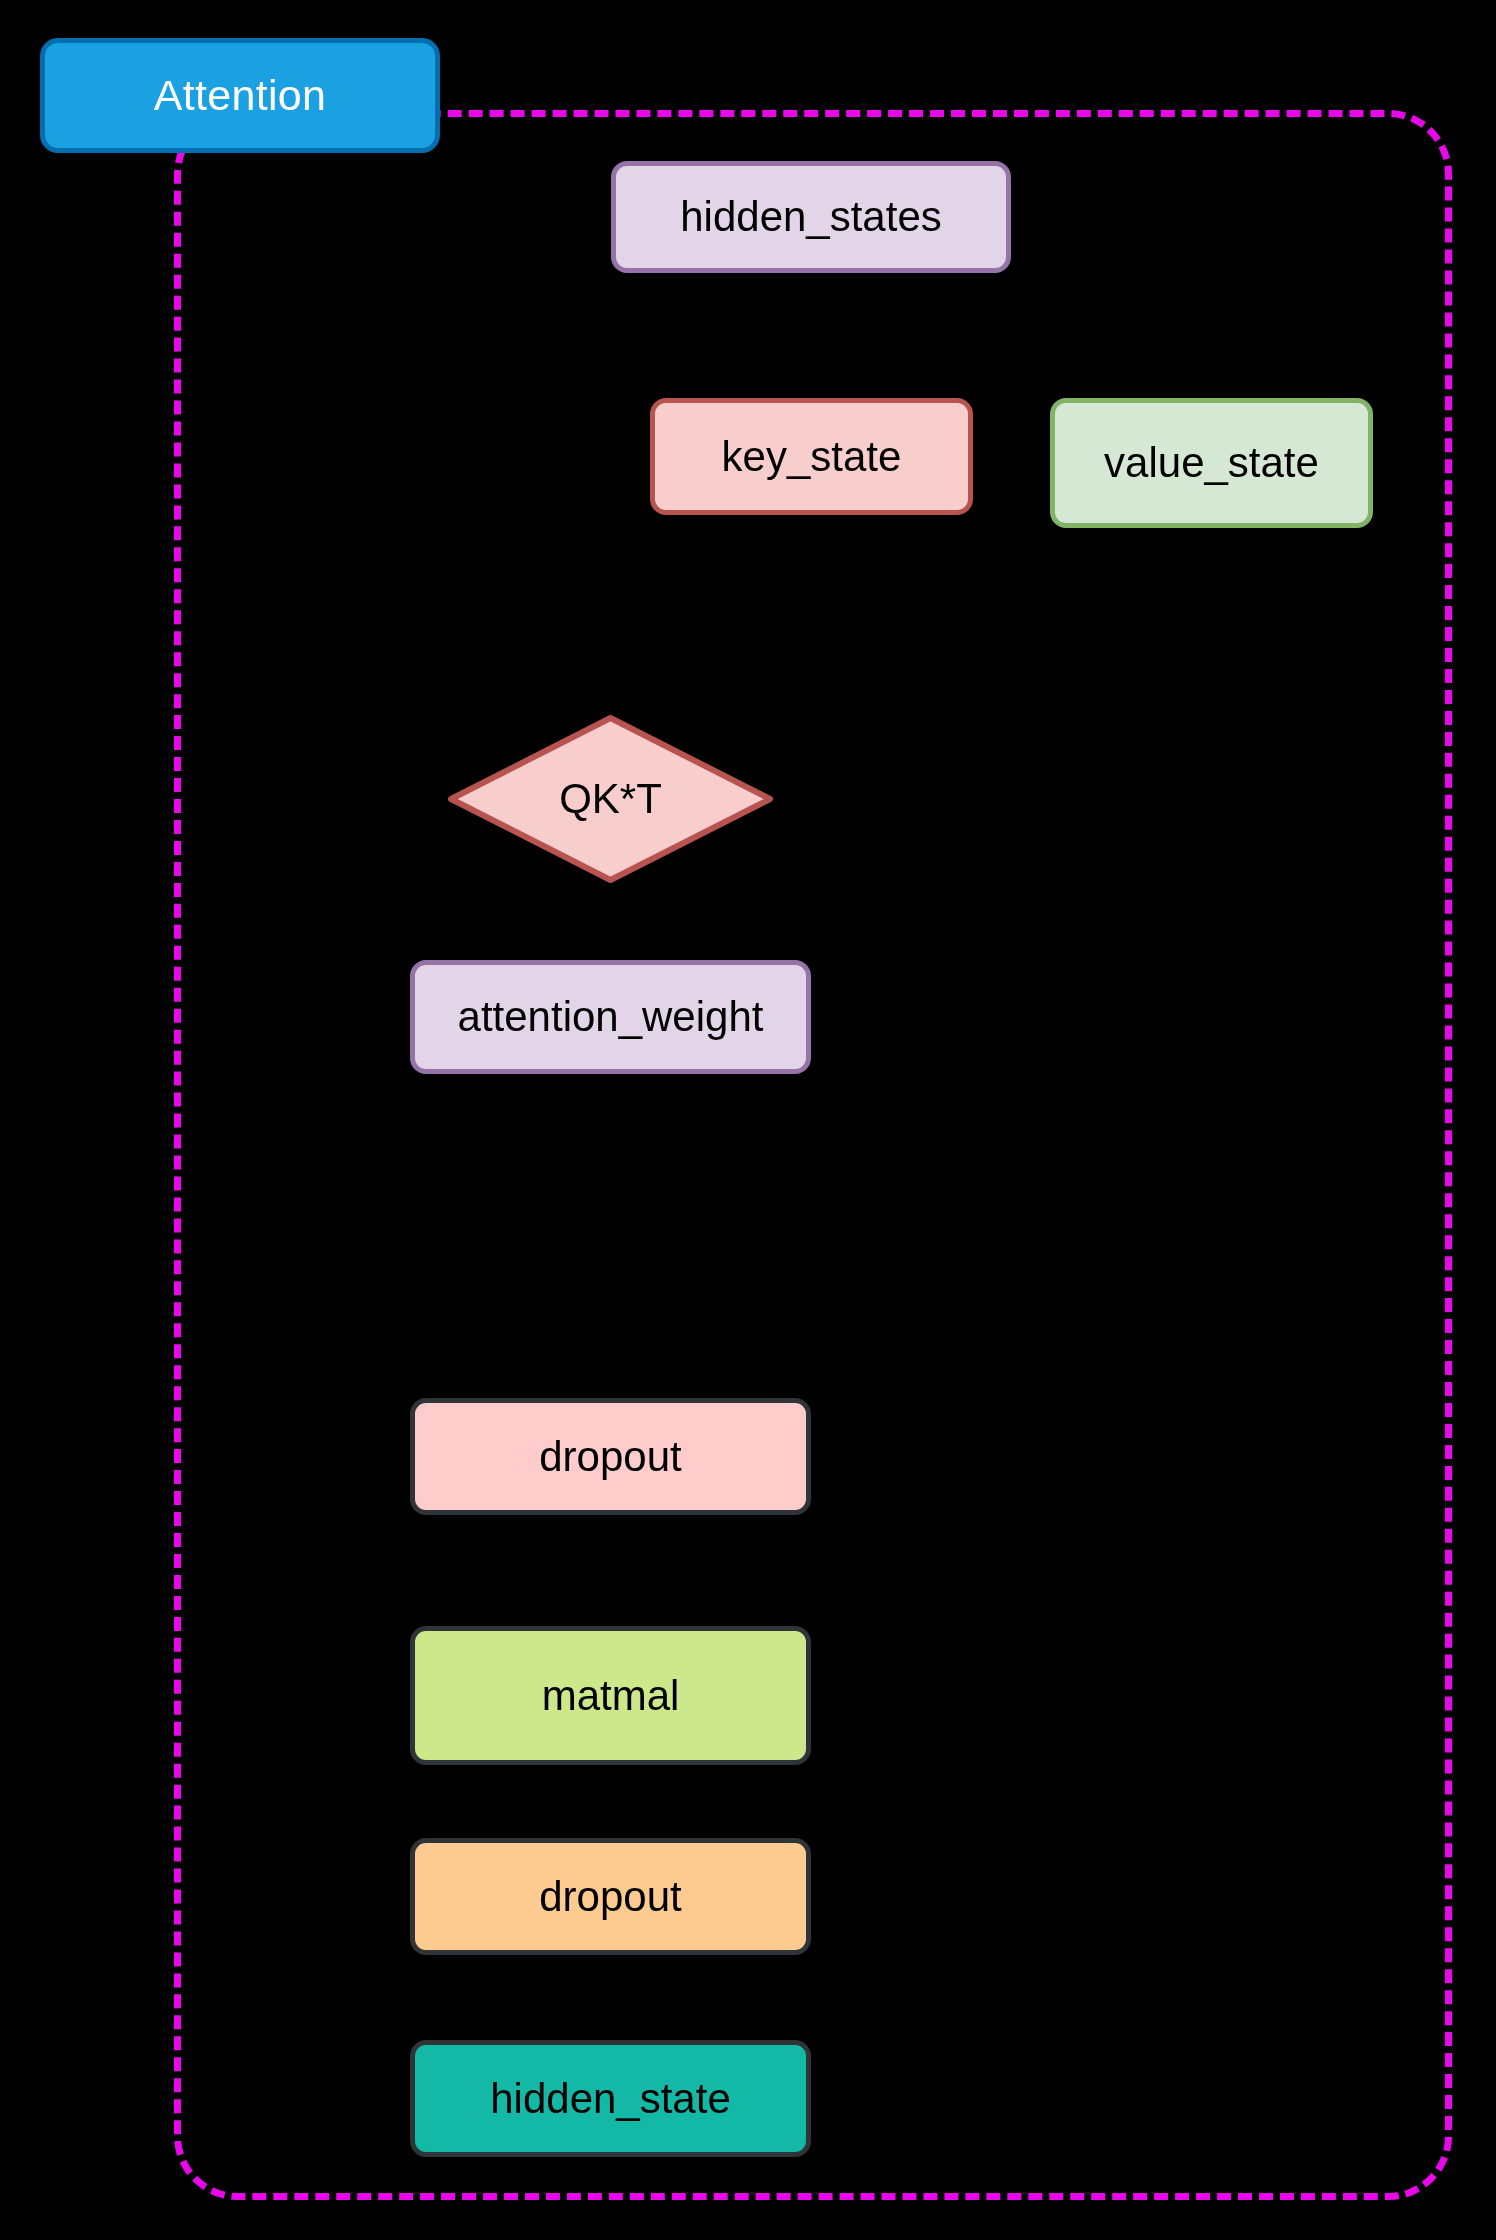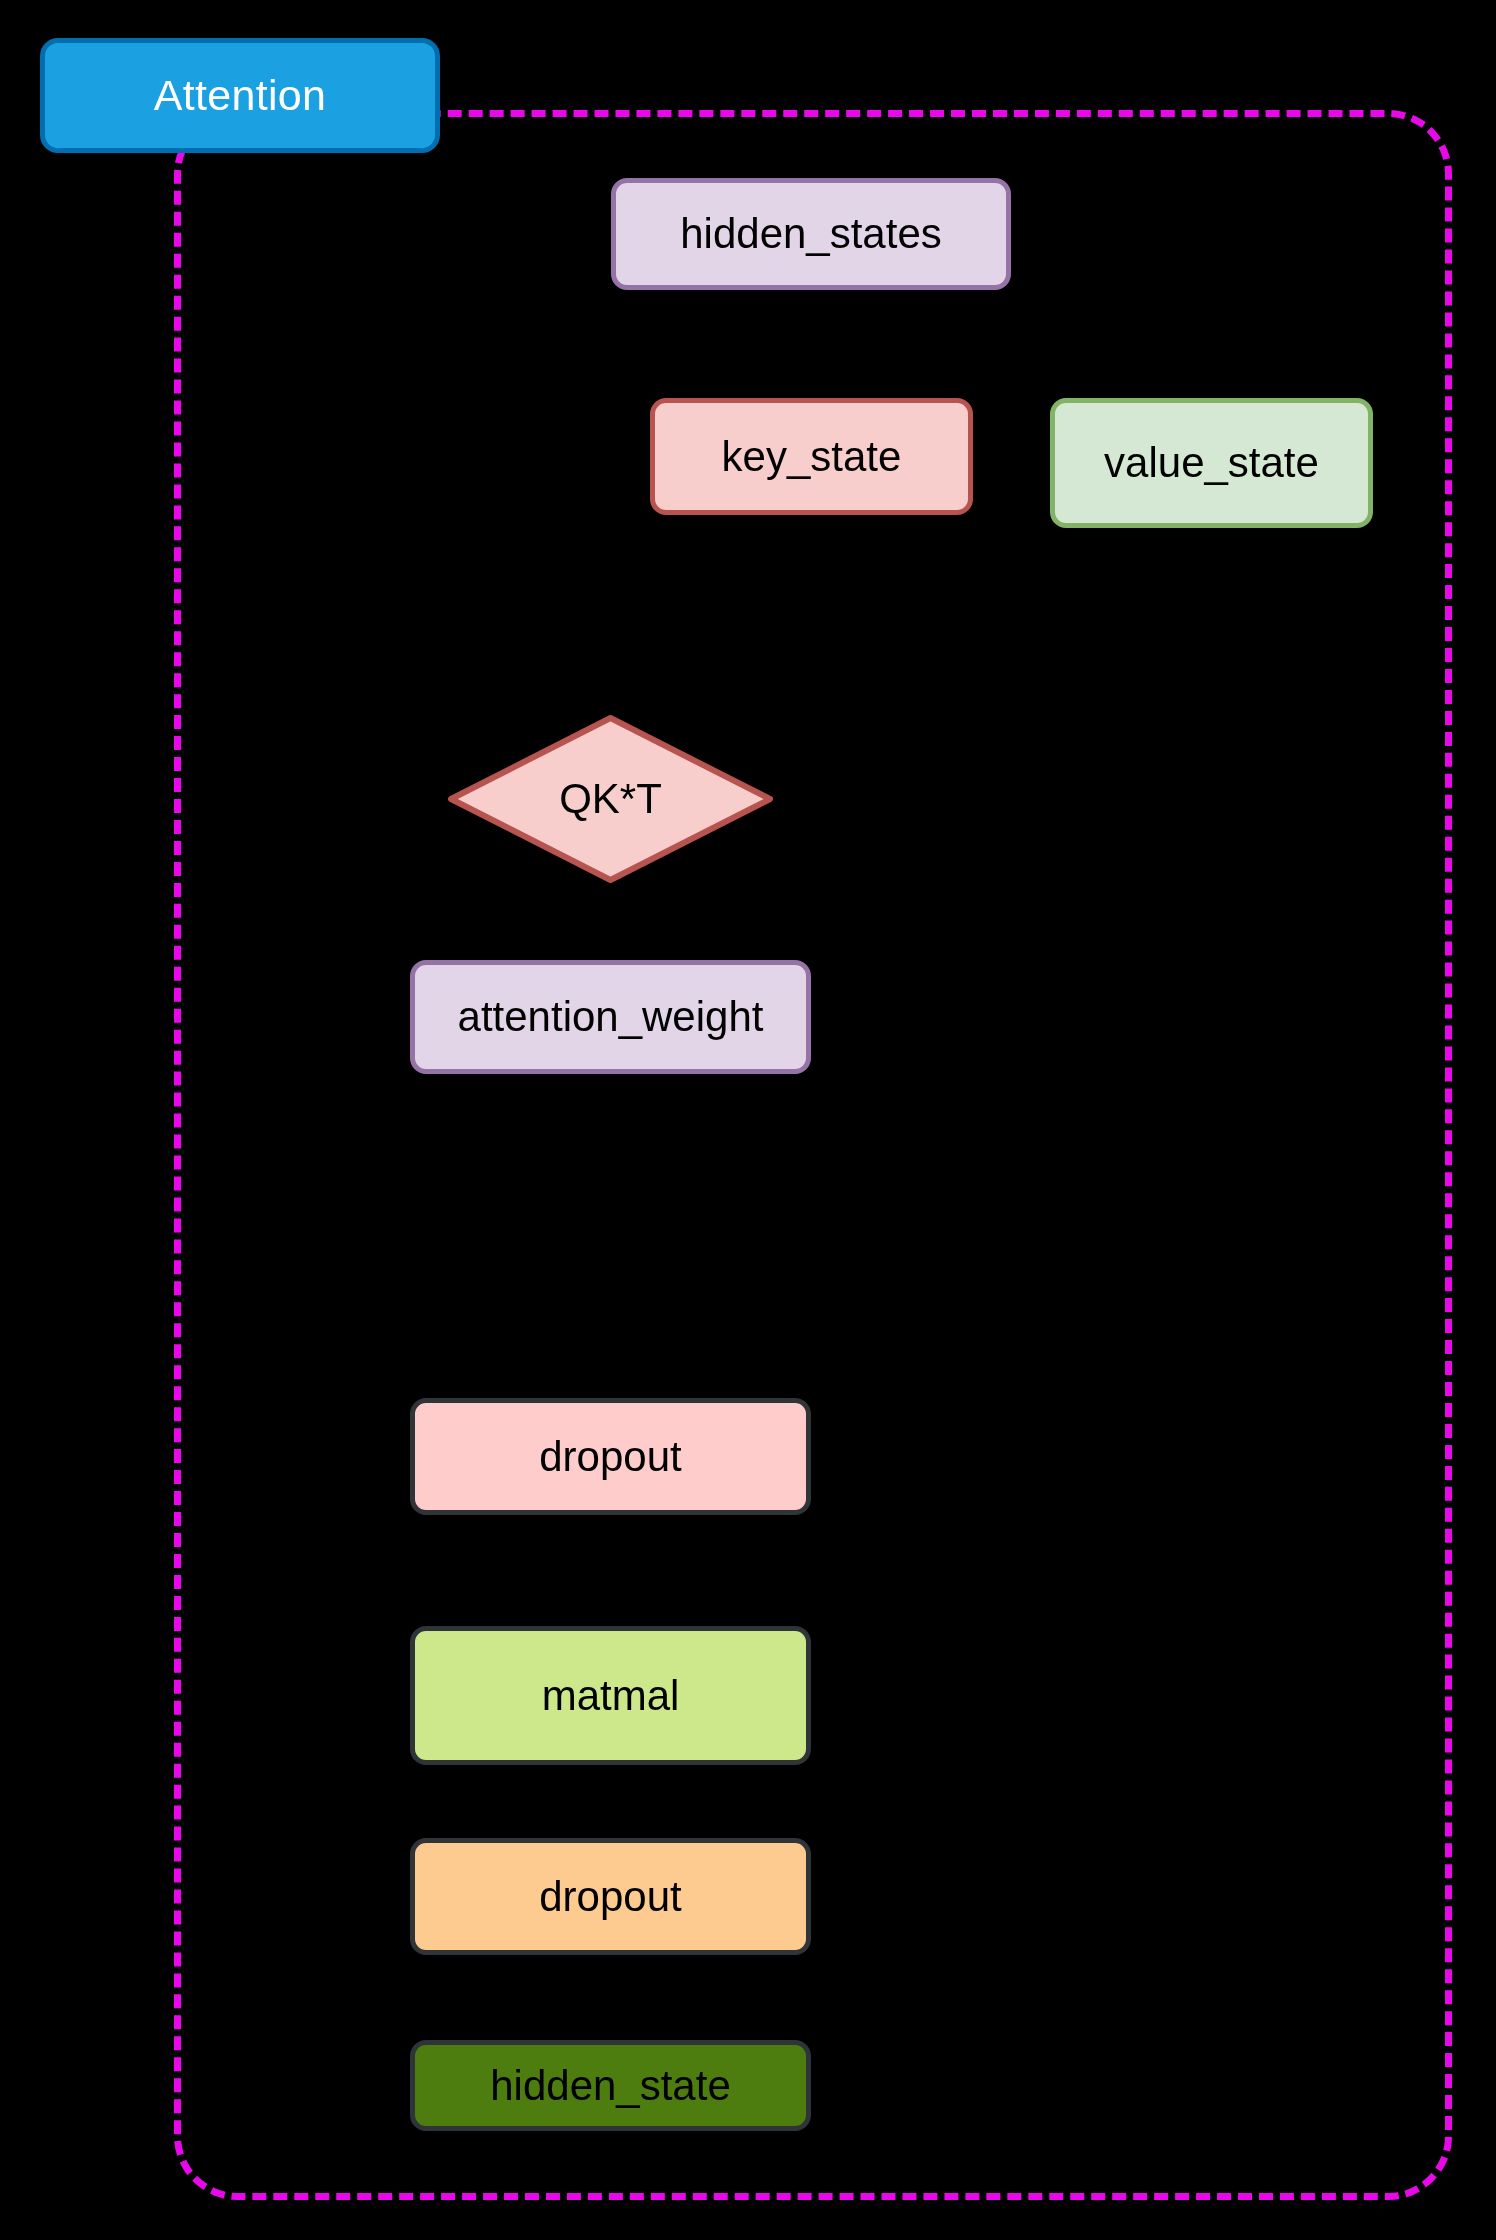--- a/index.html
+++ b/index.html
@@ -92,21 +92,21 @@
 <body>
 
 <div id="canvas">
 
   <div class="subgraph-border"></div>
 
   <div class="subgraph-title">
     <span>Attention</span>
   </div>
 
-  <div class="node" style="left:611px; top:161px; width:400px; height:112px; background:#e1d5e7; border:5px solid #9673a6;margin-top:17px;">
+  <div class="node" style="left:611px; top:161px; width:400px; height:112px; background:#e1d5e7; border:5px solid #9673a6;">
     <span>hidden_states</span>
   </div>
 
 
   <div class="node" style="left:650px; top:398px; width:323px; height:117px; background:#f8cecc; border:5px solid #b85450;">
     <span>key_state</span>
   </div>
 
   <div class="node" style="left:1050px; top:398px; width:323px; height:130px; background:#d5e8d4; border:5px solid #82b366;">
     <span>value_state</span>
@@ -129,17 +129,17 @@
   </div>
 
   <div class="node" style="left:410px; top:1626px; width:401px; height:139px; background:#cde88a; border:5px solid #2f3439;">
     <span>matmal</span>
   </div>
 
   <div class="node" style="left:410px; top:1838px; width:401px; height:117px; background:#fdca90; border:5px solid #2f3439;">
     <span>dropout</span>
   </div>
 
-  <div class="node" style="left:410px; top:2040px; width:401px; height:91px; background:#4d7c0f; border:5px solid #2f3439;">
+  <div class="node" style="left:410px; top:2040px; width:401px; height:117px; background:#14b8a6; border:5px solid #2f3439;">
     <span>hidden_state</span>
   </div>
 
 </div>
 
 </body></html>

